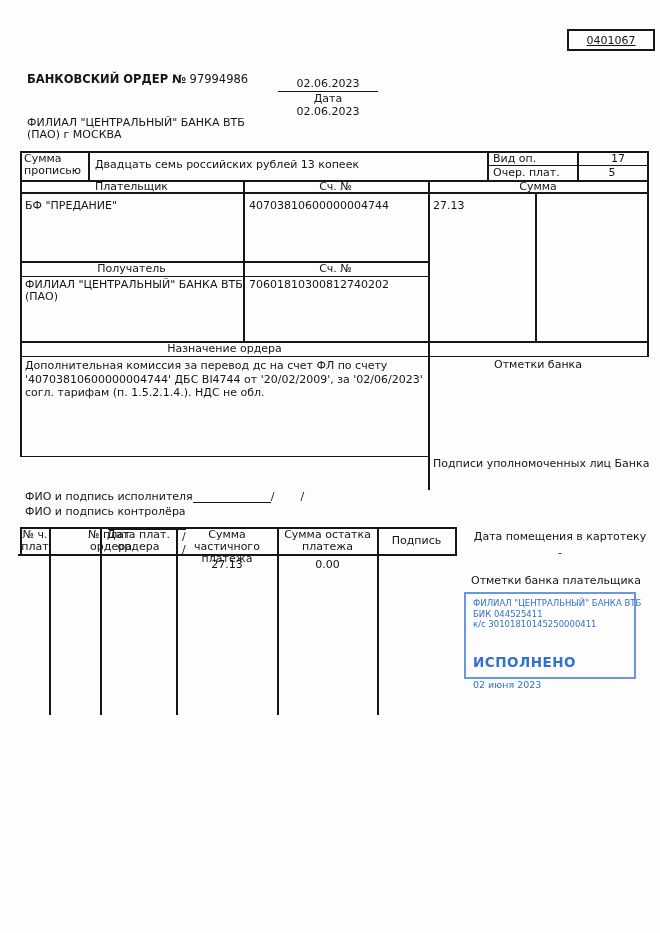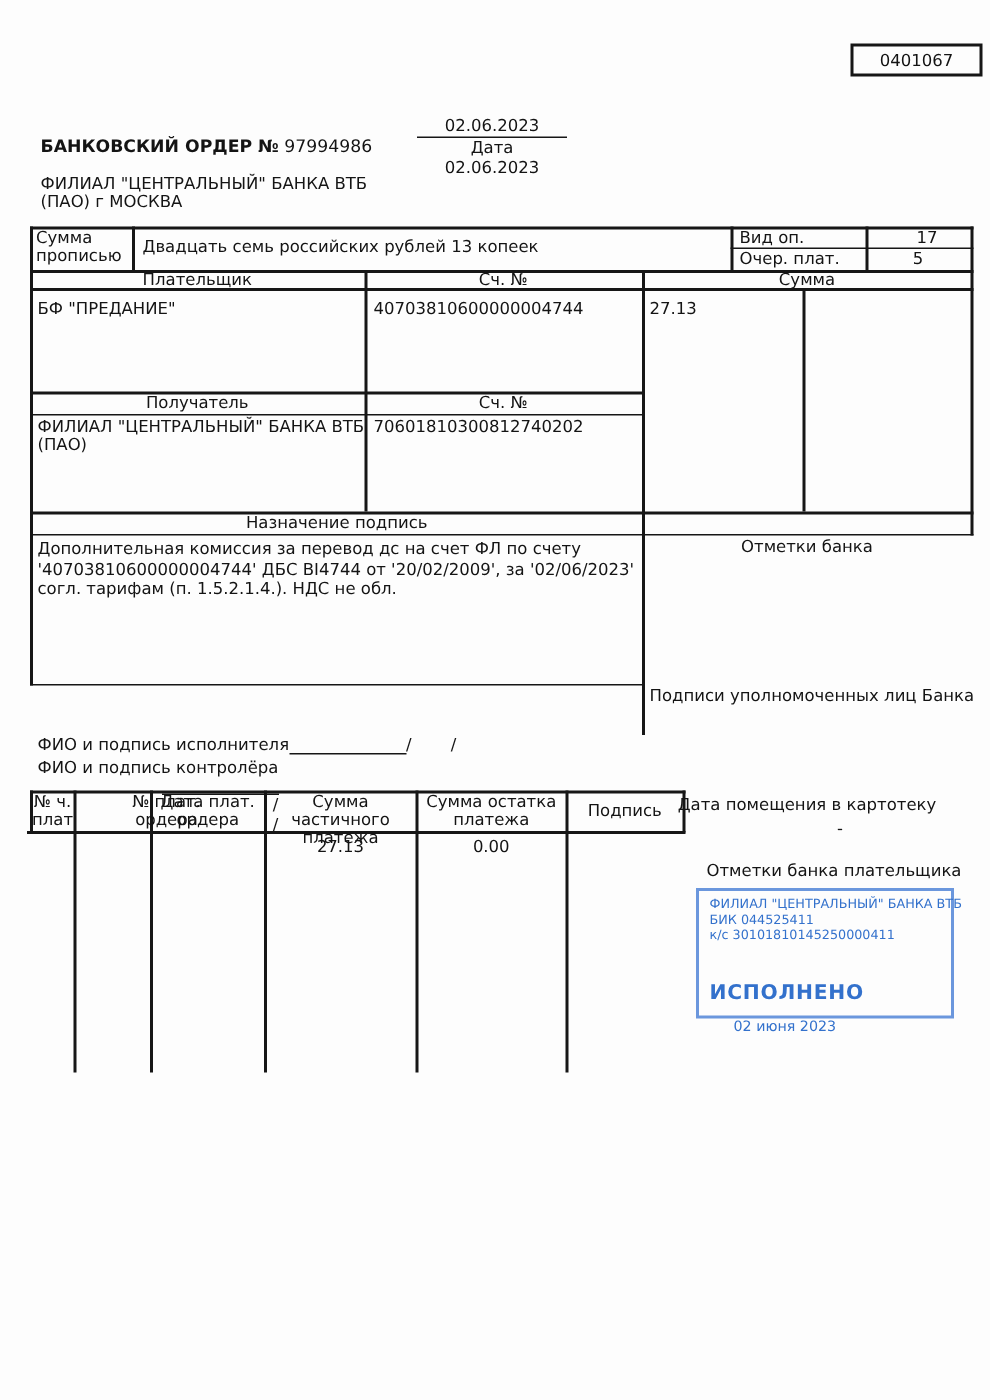--- a/index.html
+++ b/index.html
@@ -9,42 +9,42 @@
     font-family:"DejaVu Sans","Liberation Sans",sans-serif;
     color:#141414;
   }
   .txt { position:absolute; font-size:11px; line-height:12.5px; white-space:nowrap; }
   .wrap { white-space:normal; }
   .ctr { text-align:center; }
   .b { font-weight:bold; }
   .hl { position:absolute; height:2px; background:#161616; }
   .hl.thin { height:1.4px; }
   .vl { position:absolute; width:1.5px; background:#161616; }
-  .box { position:absolute; border:2px solid #161616; display:flex; align-items:center; justify-content:center; }
+  .box { position:absolute; border:2px solid #161616; display:flex; align-items:center; justify-content:center;text-decoration:underline; }
   .sigrow { position:absolute; display:flex; align-items:flex-end; font-size:11px; }
   .uline { display:inline-block; border-bottom:1.5px solid #161616; height:11px; }
   .stamp {
     position:absolute; left:464px; top:592px; width:172px; height:87px;
     border:2px solid #6b97dd; box-sizing:border-box; padding:4px 0 0 7px;
     color:#3371cc;
   }
   .stamp .s-small { font-size:8.5px; line-height:10.5px; white-space:nowrap; }
   .stamp .s-status { font-size:13.5px; font-weight:bold; letter-spacing:0.5px; margin-top:24px; }
-  .stamp .s-date { font-size:9.5px; margin-top:9px;margin-left:16px; }
+  .stamp .s-date { font-size:9.5px; margin-top:9px; }
 </style>
 </head>
 <body>
 
 <div class="page">
 
   <div class="box" style="left:567px; top:29px; width:84px; height:18px; font-size:11px;">
     <span>0401067</span>
   </div>
 
-  <div class="txt" style="left:27px; top:91px; font-size:11.5px;">
+  <div class="txt" style="left:27px; top:73px; font-size:11.5px;">
     <span class="b">БАНКОВСКИЙ ОРДЕР №</span>
     <span>97994986</span>
   </div>
 
   <div class="txt ctr" style="left:278px; top:78px; width:100px;">02.06.2023</div>
   <div class="hl thin" style="left:278px; top:91px; width:100px;"></div>
   <div class="txt ctr" style="left:278px; top:93px; width:100px;">Дата</div>
   <div class="txt ctr" style="left:278px; top:106px; width:100px;">02.06.2023</div>
 
   <div class="txt" style="left:27px; top:117px;">ФИЛИАЛ "ЦЕНТРАЛЬНЫЙ" БАНКА ВТБ</div>
@@ -84,21 +84,21 @@
   <div class="txt" style="left:249px; top:200px;">40703810600000004744</div>
   <div class="txt" style="left:433px; top:200px;">27.13</div>
 
   <div class="txt ctr" style="left:20px; top:263px; width:223px;">Получатель</div>
   <div class="txt ctr" style="left:243px; top:263px; width:185px;">Сч. №</div>
 
   <div class="txt" style="left:25px; top:279px;">ФИЛИАЛ "ЦЕНТРАЛЬНЫЙ" БАНКА ВТБ</div>
   <div class="txt" style="left:25px; top:291px;">(ПАО)</div>
   <div class="txt" style="left:249px; top:279px;">70601810300812740202</div>
 
-  <div class="txt ctr" style="left:20px; top:343px; width:409px;">Назначение подпись</div>
+  <div class="txt ctr" style="left:20px; top:343px; width:409px;">Назначение ордера</div>
   <div class="txt wrap" style="left:25px; top:359px; width:398px; line-height:13.5px;">Дополнительная комиссия за перевод дс на счет ФЛ по счету '40703810600000004744' ДБС BI4744 от '20/02/2009', за '02/06/2023' согл. тарифам (п. 1.5.2.1.4.). НДС не обл.</div>
   <div class="txt ctr" style="left:428px; top:359px; width:220px;">Отметки банка</div>
   <div class="txt" style="left:433px; top:458px;">Подписи уполномоченных лиц Банка</div>
 
   <div class="sigrow" style="left:25px; top:490px;">
     <span>ФИО и подпись исполнителя</span>
       <span class="uline" style="width:78px;"></span>
       <span>/</span>
       <span style="width:26px;"></span>
       <span>/</span>
@@ -124,21 +124,21 @@
   <div class="txt wrap ctr" style="left:21px; top:529px; width:28px; line-height:12px;">№ ч. плат</div>
   <div class="txt wrap ctr" style="left:50px; top:529px; width:50px; line-height:12px;padding-left:36px;">№ плат. ордера</div>
   <div class="txt wrap ctr" style="left:101px; top:529px; width:75px; line-height:12px;">Дата плат. ордера</div>
   <div class="txt wrap ctr" style="left:177px; top:529px; width:100px; line-height:12px;">Сумма частичного платежа</div>
   <div class="txt wrap ctr" style="left:278px; top:529px; width:99px; line-height:12px;">Сумма остатка платежа</div>
   <div class="txt ctr" style="left:378px; top:535px; width:77px;">Подпись</div>
 
   <div class="txt ctr" style="left:177px; top:559px; width:100px;">27.13</div>
   <div class="txt ctr" style="left:278px; top:559px; width:99px;">0.00</div>
 
-  <div class="txt ctr" style="left:448px; top:531px; width:180px;">Дата помещения в картотеку</div>
+  <div class="txt ctr" style="left:470px; top:531px; width:180px;">Дата помещения в картотеку</div>
   <div class="txt ctr" style="left:470px; top:547px; width:180px;">-</div>
   <div class="txt ctr" style="left:466px; top:575px; width:180px;">Отметки банка плательщика</div>
 
   <div class="stamp" style="color: rgb(51, 113, 204); border-color: rgb(107, 151, 221);">
     <div class="s-small">ФИЛИАЛ "ЦЕНТРАЛЬНЫЙ" БАНКА ВТБ</div>
     <div class="s-small">БИК 044525411</div>
     <div class="s-small">к/с 30101810145250000411</div>
     <div class="s-status">ИСПОЛНЕНО</div>
     <div class="s-date">02 июня 2023</div>
   </div>

